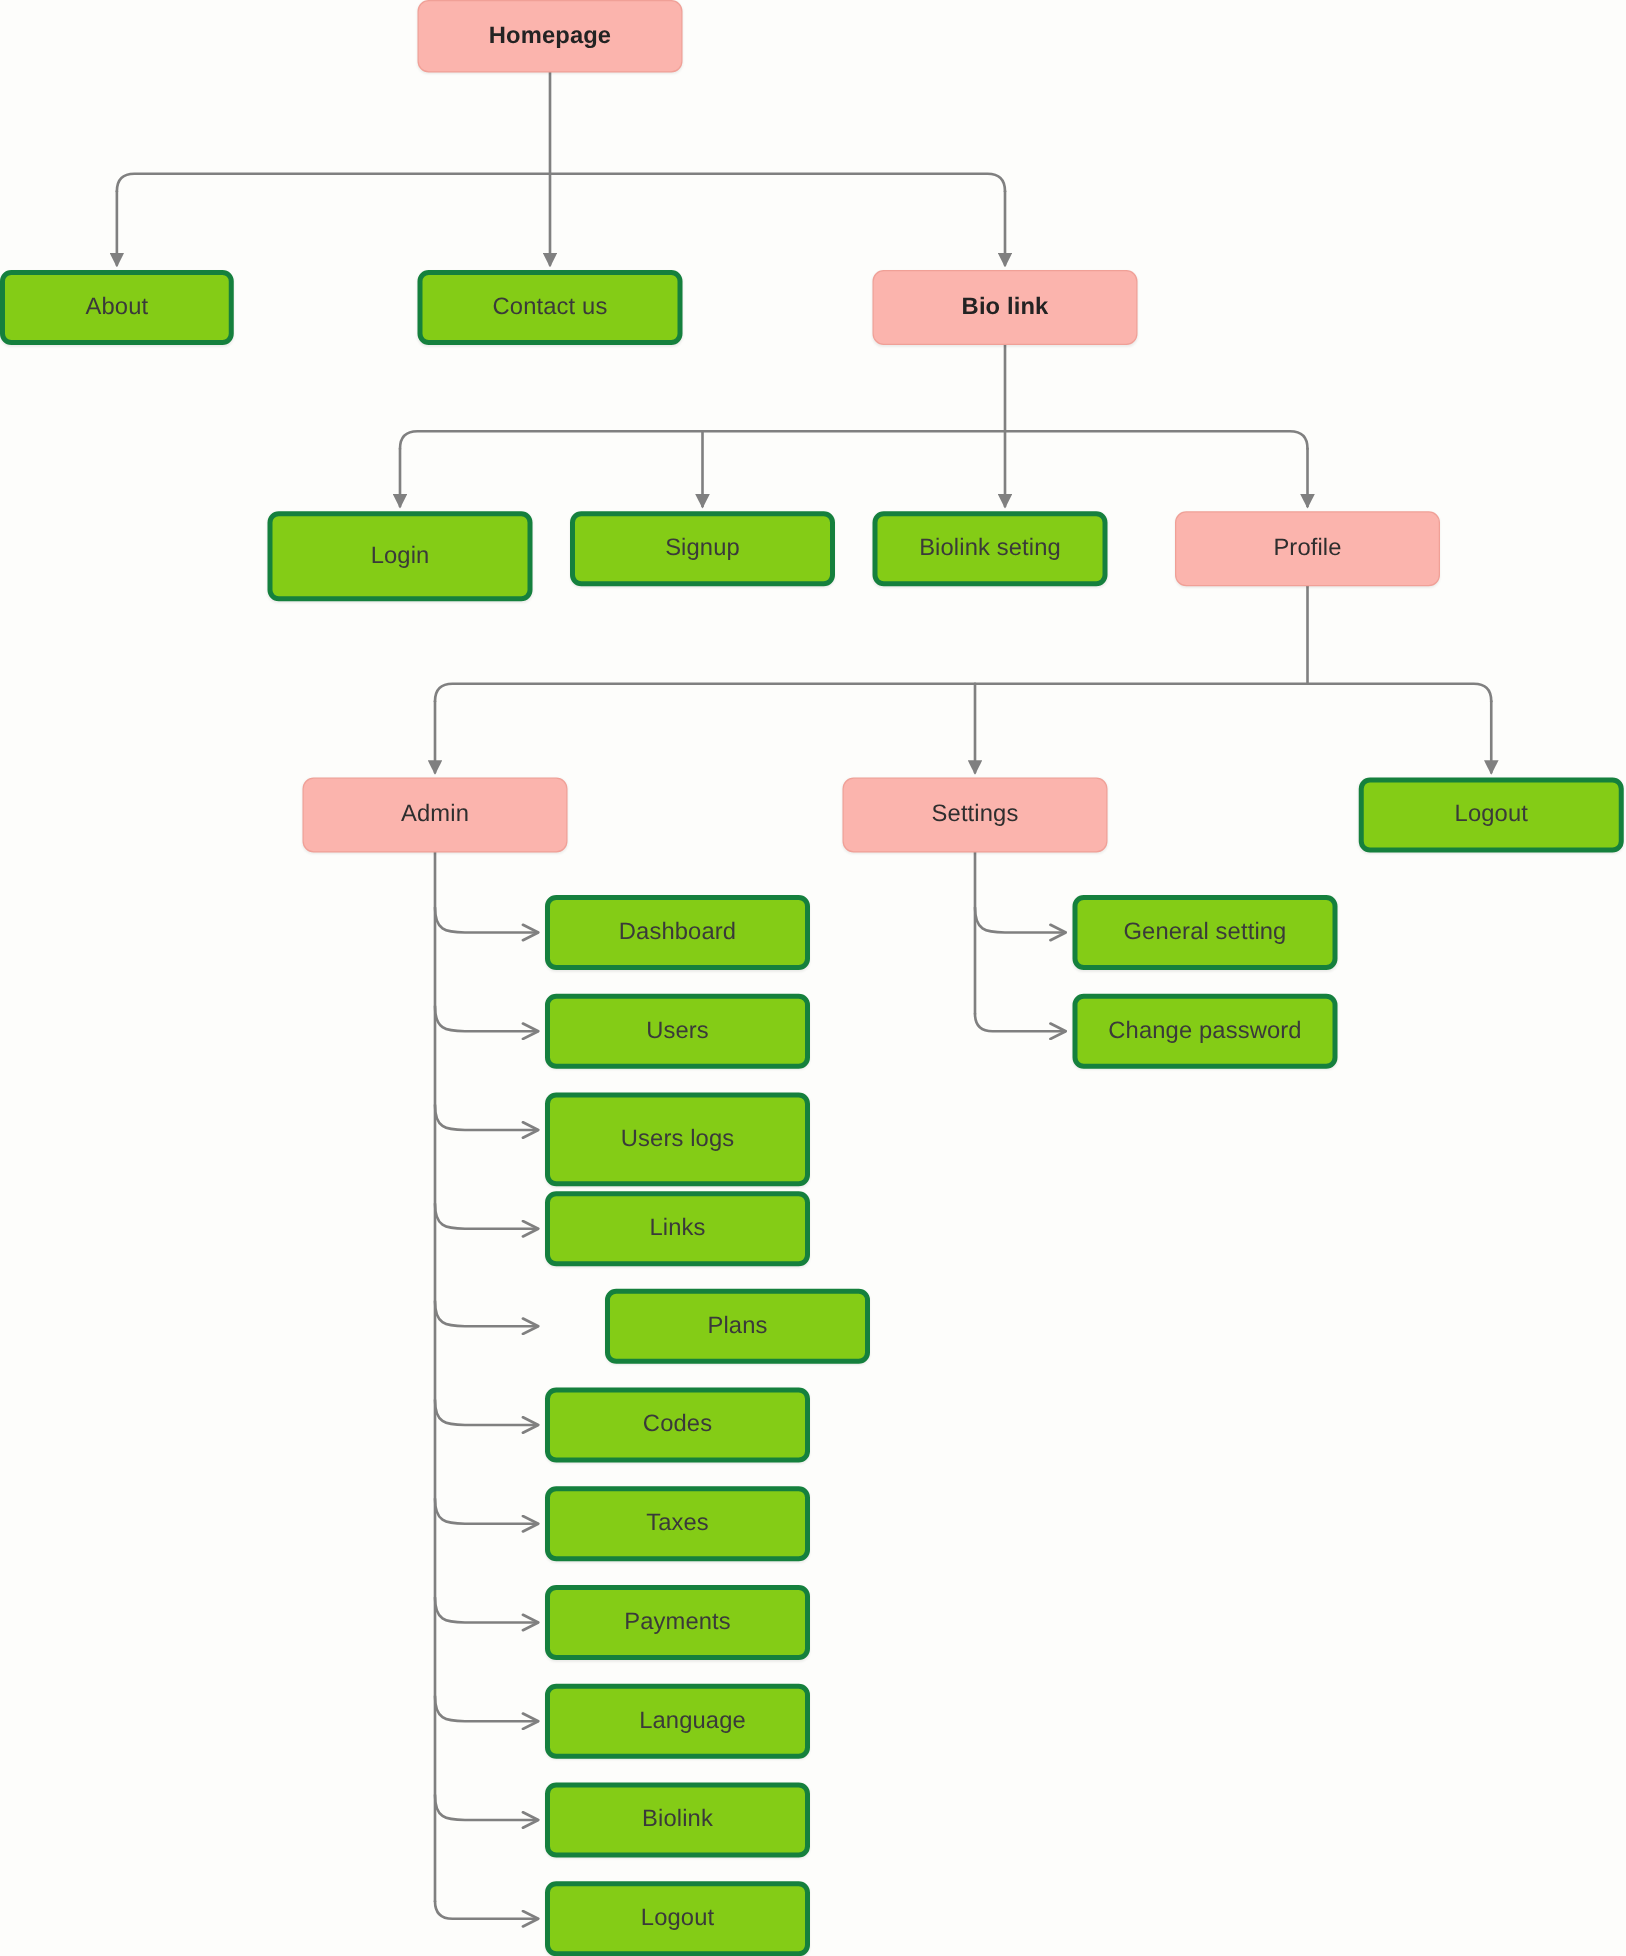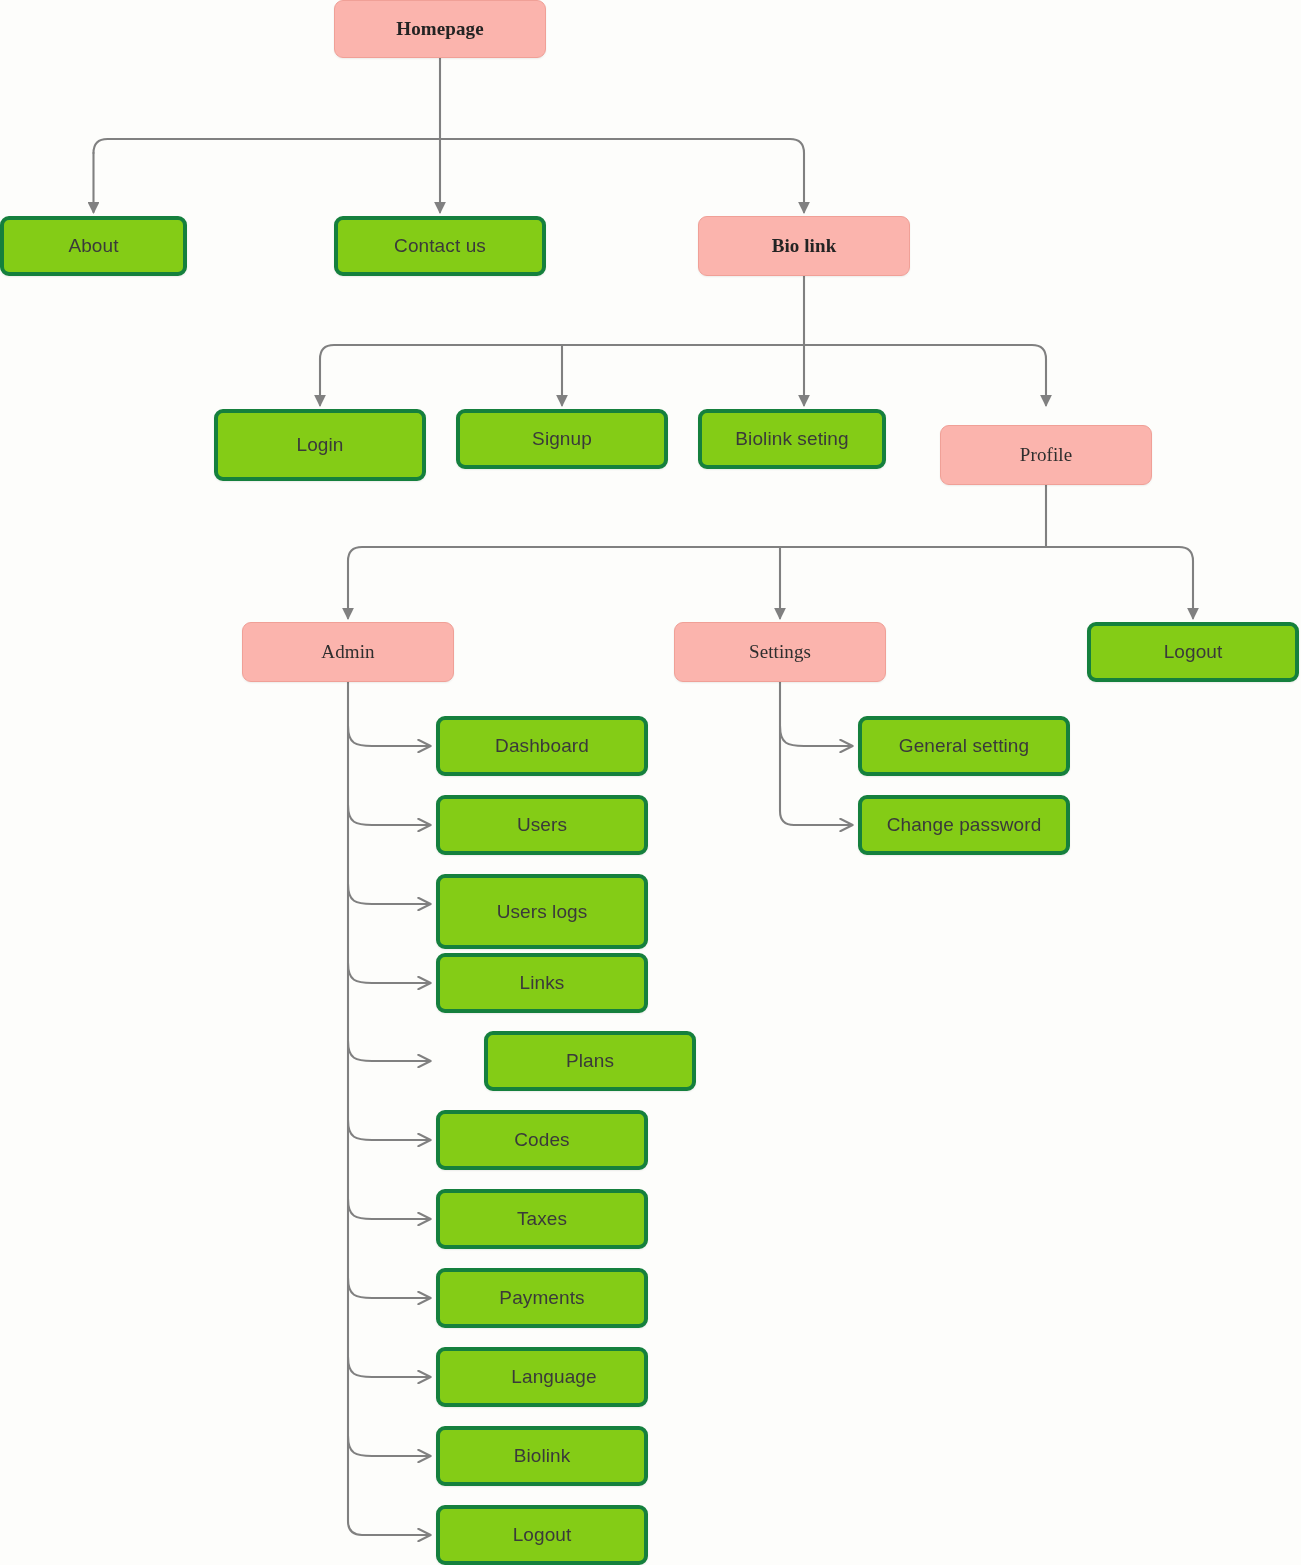--- a/index.html
+++ b/index.html
@@ -45,21 +45,20 @@
     color: #3a3a3a;
     font-weight: 400;
     box-shadow: 0 1px 2px rgba(0,0,0,0.07);
   }
   .node.accent {
     background: #fbb4ad;
     border: 1px solid #f0a097;
     color: #2e2e2e;
     font-weight: 400;
     box-shadow: 0 1px 2px rgba(0,0,0,0.07);
-    font-family: Liberation Serif, serif;
   }
   .node.accent.strong {
     font-weight: 700;
     color: #232323;
   }
   .node .label {
     pointer-events: none;
     white-space: nowrap;
   }
 </style>
@@ -125,21 +124,21 @@
       </div>
       <div class="node plain" style="left: 214px; top: 409px; width: 212px; height: 72px;">
         <span class="label">Login</span>
       </div>
       <div class="node plain" style="left: 456px; top: 409px; width: 212px; height: 60px;">
         <span class="label">Signup</span>
       </div>
       <div class="node plain" style="left: 698px; top: 409px; width: 188px; height: 60px;">
         <span class="label">Biolink seting</span>
       </div>
-      <div class="node accent" style="left: 940px; top: 409px; width: 212px; height: 60px; margin-top: 16px;">
+      <div class="node accent" style="left: 940px; top: 409px; width: 212px; height: 60px;">
         <span class="label">Profile</span>
       </div>
       <div class="node accent" style="left: 242px; top: 622px; width: 212px; height: 60px;">
         <span class="label">Admin</span>
       </div>
       <div class="node accent" style="left: 674px; top: 622px; width: 212px; height: 60px;">
         <span class="label">Settings</span>
       </div>
       <div class="node plain" style="left: 1087px; top: 622px; width: 212px; height: 60px;">
         <span class="label">Logout</span>

